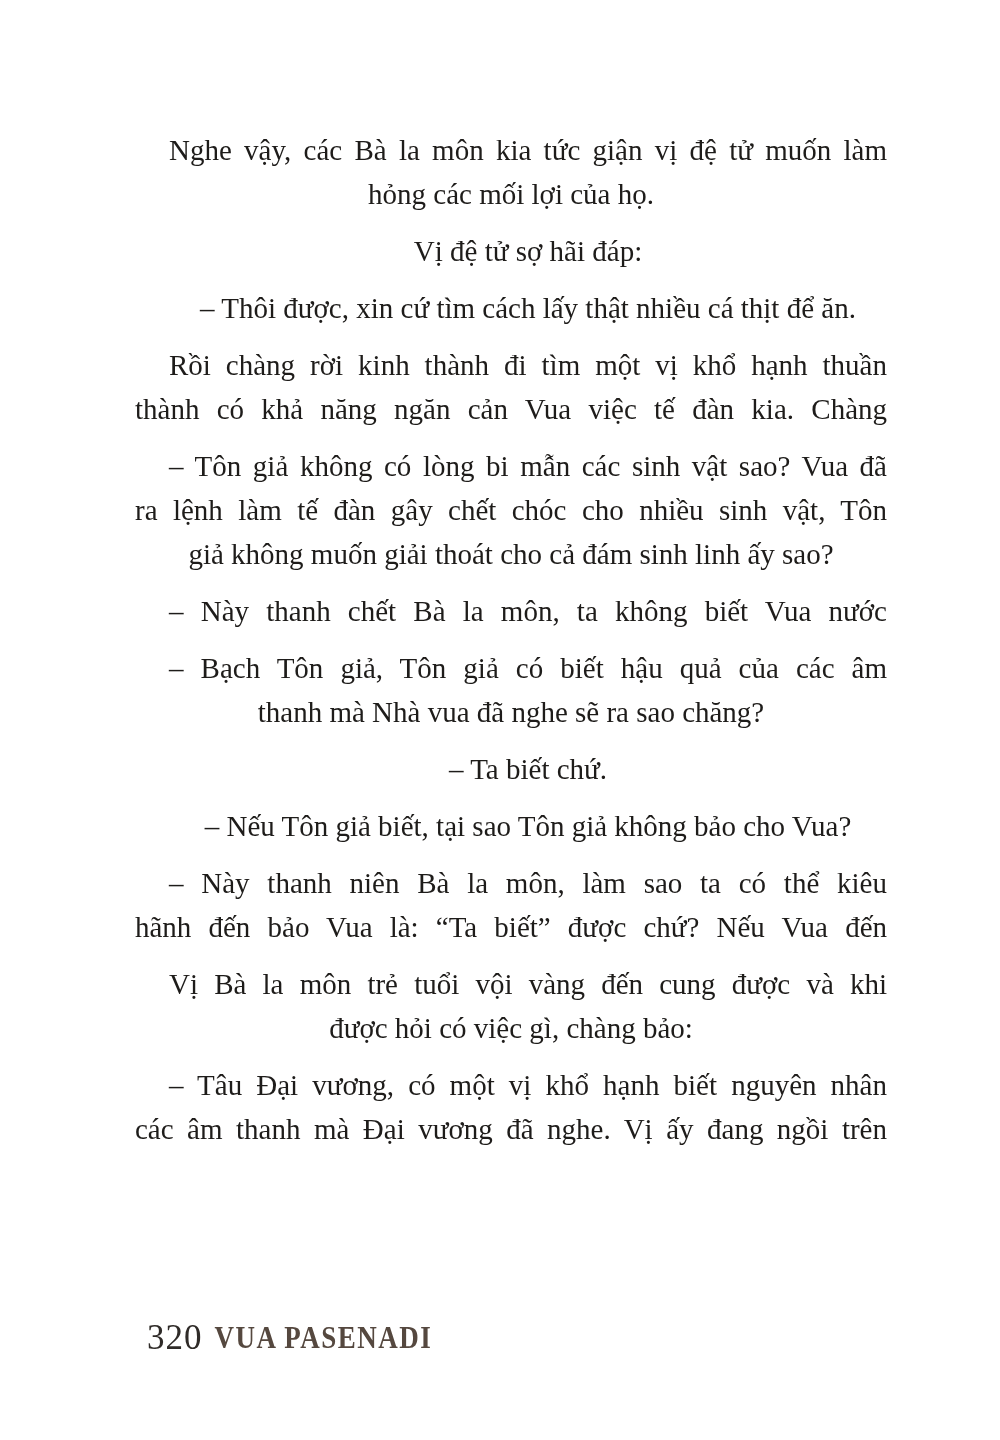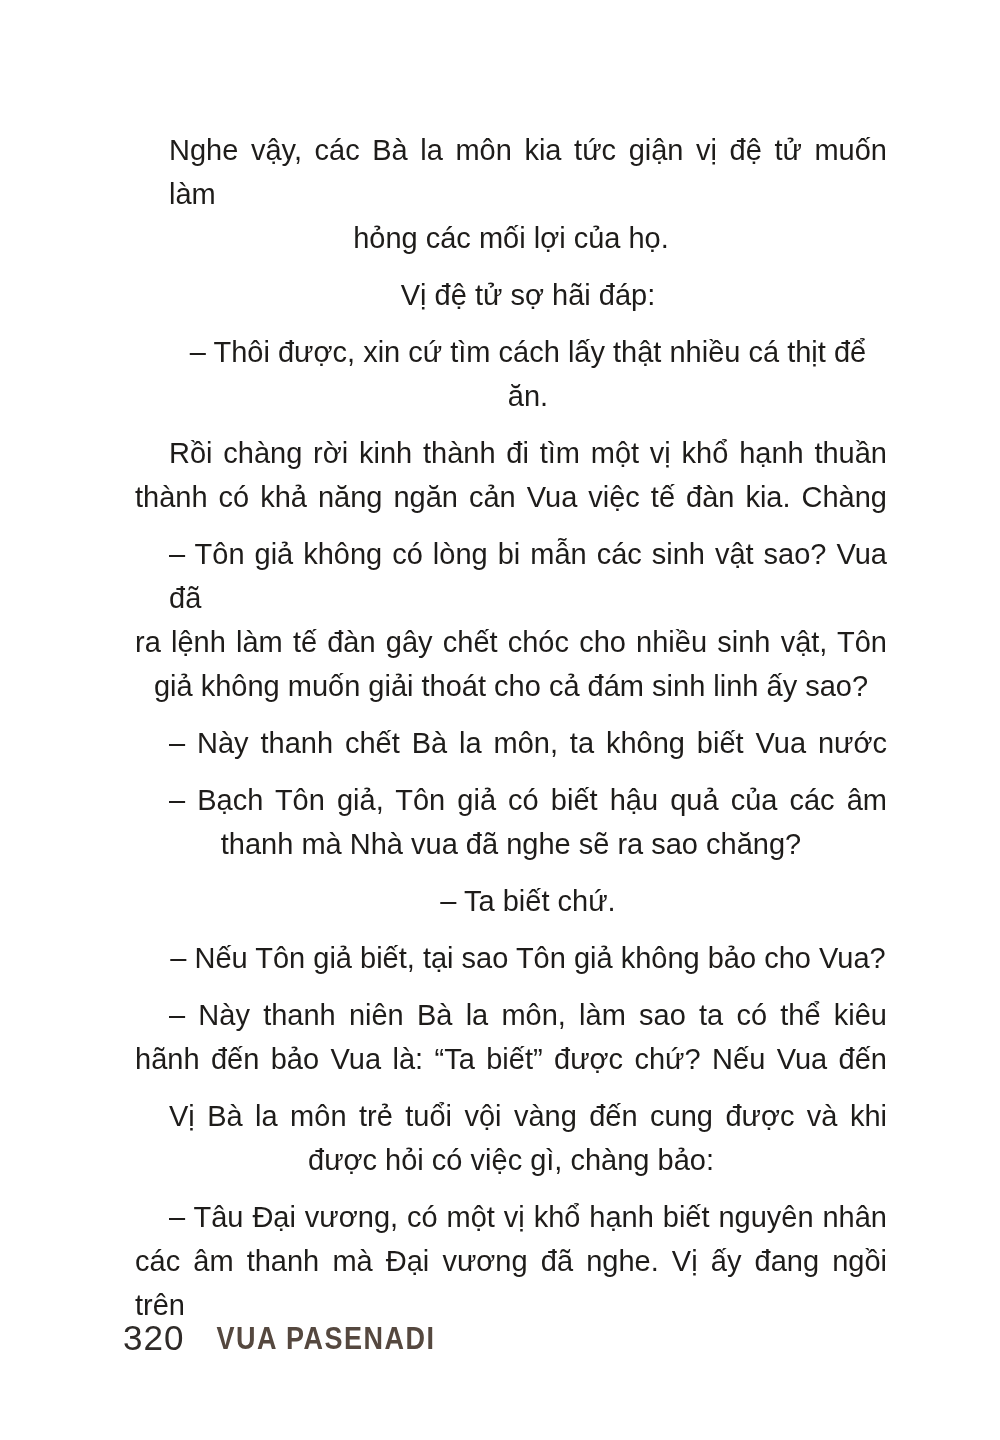--- a/index.html
+++ b/index.html
@@ -1,46 +1,46 @@
 <!DOCTYPE html>
 <html><head>
 <meta charset="utf-8">
 <style>
   html, body { margin: 0; padding: 0; }
   .page {
     position: relative;
     width: 1000px;
     height: 1440px;
     background: #ffffff;
-    font-family: Liberation Sans, sans-serif;
+    font-family: Liberation Serif, serif;
     overflow: hidden;
   }
   .text-block {
     position: absolute;
     left: 135px;
     top: 128px;
     width: 752px;
     color: #1e1c1a;
     font-size: 29px;
     line-height: 44px;
   }
   .para { margin: 0 0 13px 0; }
   .line { text-align: center; }
   .line.just {
     text-align: justify;
     text-align-last: justify;
   }
   .line.indent { padding-left: 34px; }
   .footer {
     position: absolute;
-    left: 123px;
+    left: 147px;
     top: 1318px;
     display: flex;
     align-items: baseline;
-    gap: 32px;
+    gap: 12px;
   }
   .page-number {
     font-size: 35px;
     color: #2f2b28;
     letter-spacing: 1px;
   }
   .running-title {
     font-size: 27px;
     font-weight: bold;
     color: #55483f;

